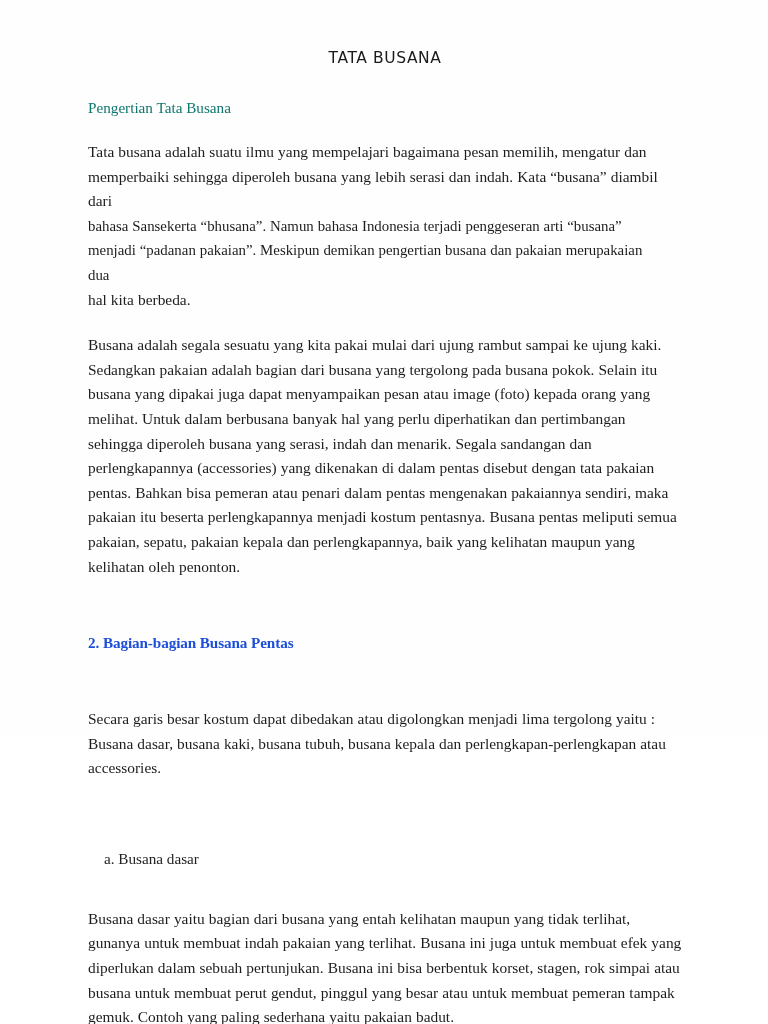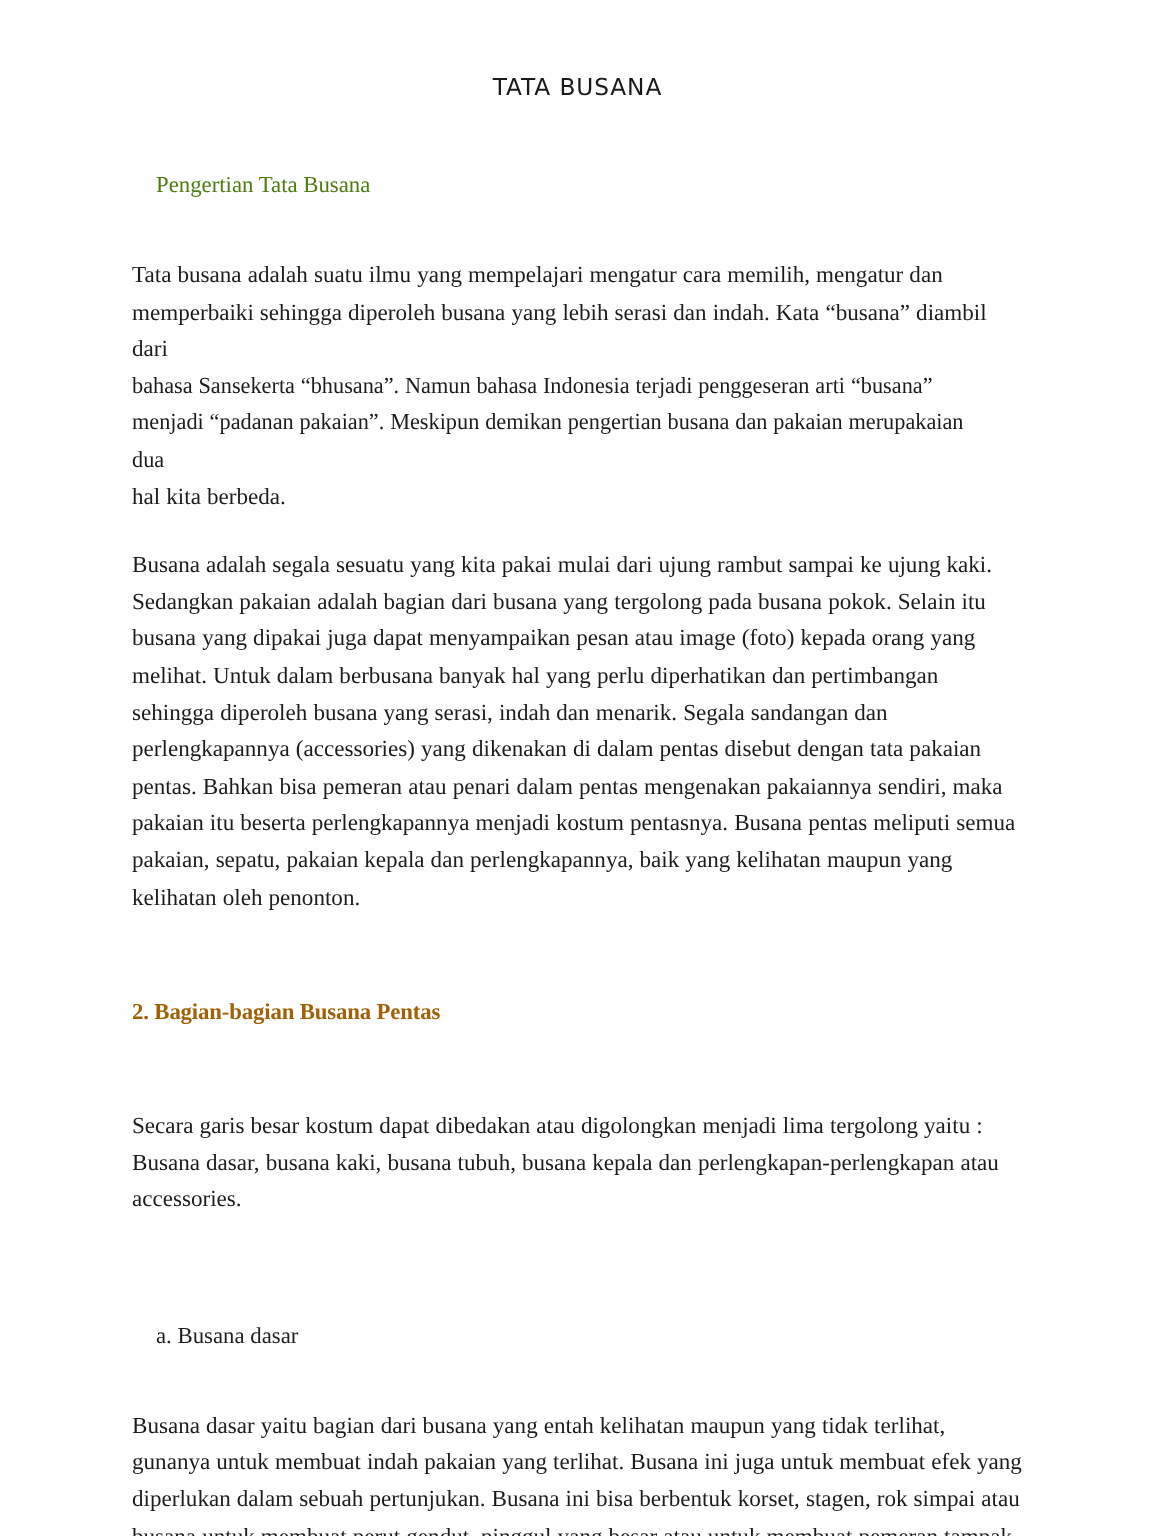--- a/index.html
+++ b/index.html
@@ -43,35 +43,35 @@
     font-size: 15.4px;
     line-height: 24.6px;
     margin: 0;
     text-align: left;
     color: #1c1c1c;
     word-spacing: 0.2px;
   }
   .lead-line {
     font-size: 15.2px;
     line-height: 24px;
-    margin: 16px;
-    color: #4d7c0f;
+    margin: 0;
+    color: #0f766e;
   }
   .sub-head {
     font-size: 15.2px;
     line-height: 24px;
     margin: 16px;
     color: #1f1f1f;
   }
   .bold-head {
     font-size: 15.2px;
     line-height: 24px;
     font-weight: bold;
     margin: 0;
-    color: #a16207;
+    color: #1d4ed8;
     letter-spacing: -0.1px;
   }
   .condensed {
     font-stretch: semi-condensed;
     transform: scaleX(0.965);
     transform-origin: left center;
     display: block;
   }
   .sp-1 { height: 27px; }
   .sp-2 { height: 20px; }
@@ -89,21 +89,21 @@
   <div class="content">
 
     <h1 class="doc-title">TATA BUSANA</h1>
 
     <div class="sp-1"></div>
 
     <p class="lead-line">Pengertian Tata Busana</p>
 
     <div class="sp-2"></div>
 
-    <p class="para">Tata busana adalah suatu ilmu yang mempelajari mengatur cara memilih, mengatur dan memperbaiki sehingga diperoleh busana yang lebih serasi dan indah. Kata “busana” diambil dari</p>
+    <p class="para">Tata busana adalah suatu ilmu yang mempelajari bagaimana pesan memilih, mengatur dan memperbaiki sehingga diperoleh busana yang lebih serasi dan indah. Kata “busana” diambil dari</p>
 
     <p class="para condensed">bahasa Sansekerta “bhusana”. Namun bahasa Indonesia terjadi penggeseran arti “busana” menjadi “padanan pakaian”. Meskipun demikan pengertian busana dan pakaian merupakaian dua</p>
 
     <p class="para">hal kita berbeda.</p>
 
     <div class="sp-3"></div>
 
     <p class="para">Busana adalah segala sesuatu yang kita pakai mulai dari ujung rambut sampai ke ujung kaki. Sedangkan pakaian adalah bagian dari busana yang tergolong pada busana pokok. Selain itu busana yang dipakai juga dapat menyampaikan pesan atau image (foto) kepada orang yang melihat. Untuk dalam berbusana banyak hal yang perlu diperhatikan dan pertimbangan sehingga diperoleh busana yang serasi, indah dan menarik. Segala sandangan dan perlengkapannya (accessories) yang dikenakan di  dalam pentas disebut dengan tata pakaian pentas. Bahkan bisa pemeran atau penari dalam pentas mengenakan pakaiannya sendiri, maka pakaian itu beserta perlengkapannya menjadi kostum pentasnya. Busana pentas meliputi semua pakaian, sepatu, pakaian kepala dan perlengkapannya, baik yang kelihatan maupun yang kelihatan oleh penonton.</p>
 
     <div class="sp-4"></div>

